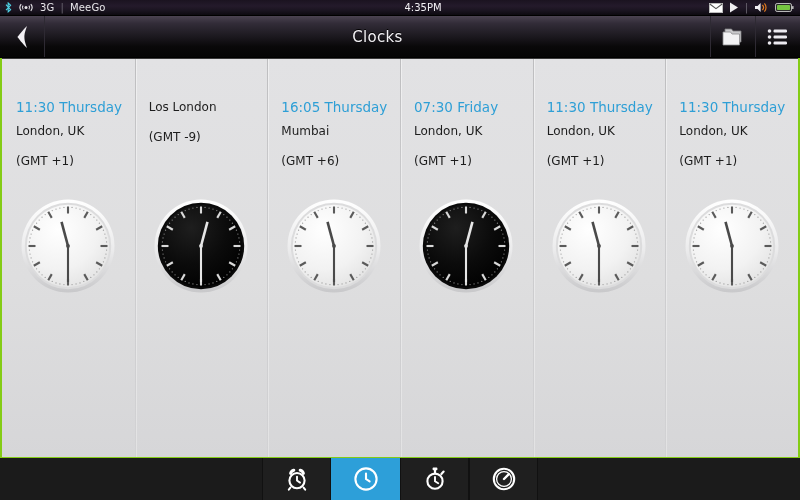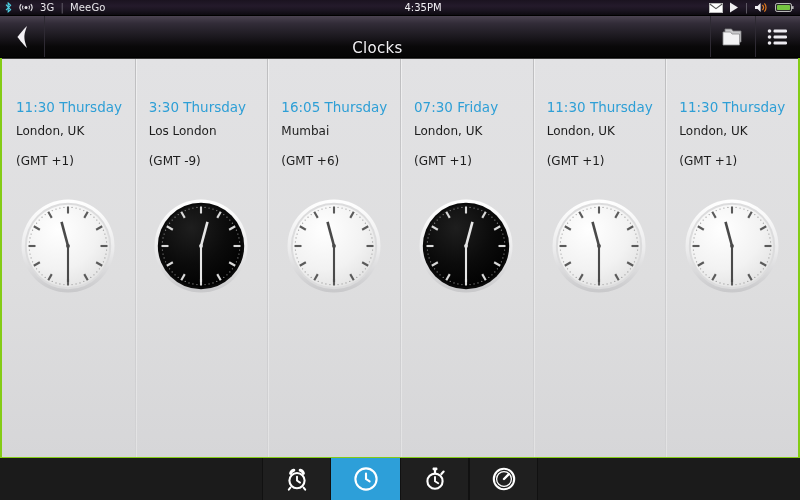--- a/index.html
+++ b/index.html
@@ -27,21 +27,21 @@
     position:absolute;left:0;right:0;top:0;height:16px;
     display:flex;align-items:center;justify-content:center;pointer-events:none;
   }
   .sb-time{color:#f2f0f4;font-size:10px;line-height:1;margin-left:46px;}
   .ico{display:inline-flex;align-items:center;justify-content:center;}
 
   
   .titlebar{
     position:absolute;left:0;top:16px;width:800px;height:42px;
     background:linear-gradient(to bottom,#4b4351 0%,#322c38 18%,#1a171d 52%,#090809 75%,#050505 100%);
-    display:flex;align-items:flex-end;
+    display:flex;align-items:center;
     border-bottom:1px solid #000;
     box-sizing:border-box;
   }
   .tb-btn{
     width:44px;height:41px;display:flex;align-items:center;justify-content:center;
     border-right:1px solid #2e2a33;
   }
   .tb-btn.right{border-right:none;border-left:1px solid #2e2a33;}
   .tb-title{
     flex:1;text-align:center;color:#f3f1f5;font-size:15px;letter-spacing:.3px;
@@ -282,21 +282,20 @@
       <line x1="47" y1="47" x2="47" y2="22" stroke="#4a4a4a" stroke-width="2.6" stroke-linecap="butt"></line>
     </g>
     <g transform="rotate(180 47 47)">
       <line x1="47" y1="47" x2="47" y2="11" stroke="#4a4a4a" stroke-width="2.1" stroke-linecap="butt"></line>
     </g>
     <circle cx="47" cy="47" r="1.9" fill="#4a4a4a"></circle>
   </svg>
           </div>
   </div>
   <div class="col">
-    <div class="c-time">3:30 Thursday</div>
     <div class="c-city">Los London</div>
     <div class="c-gmt">(GMT -9)</div>
     <div class="clockwrap">
             <svg class="clock" viewBox="0 0 94 94">
     <defs>
       <radialGradient id="ltclocklosangeles" cx="38%" cy="30%" r="78%">
         <stop offset="0%" stop-color="#ffffff"></stop>
                   <stop offset="62%" stop-color="#f2f2f2"></stop>
                   <stop offset="100%" stop-color="#e2e2e2"></stop>
       </radialGradient>

